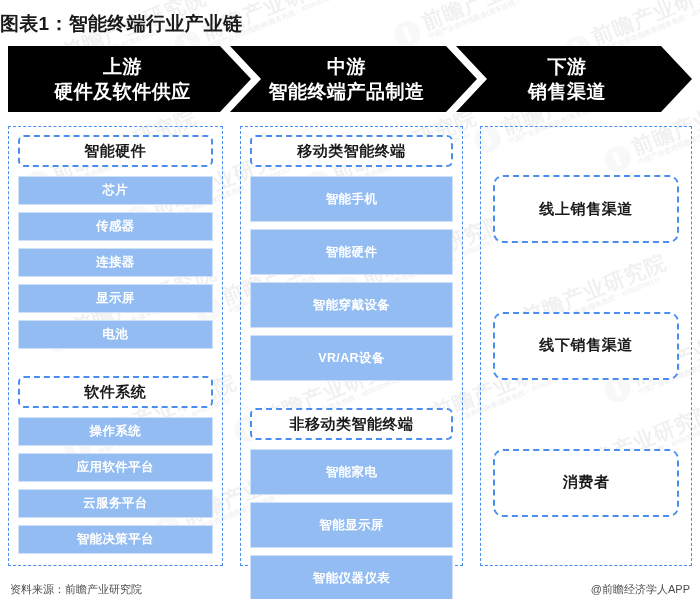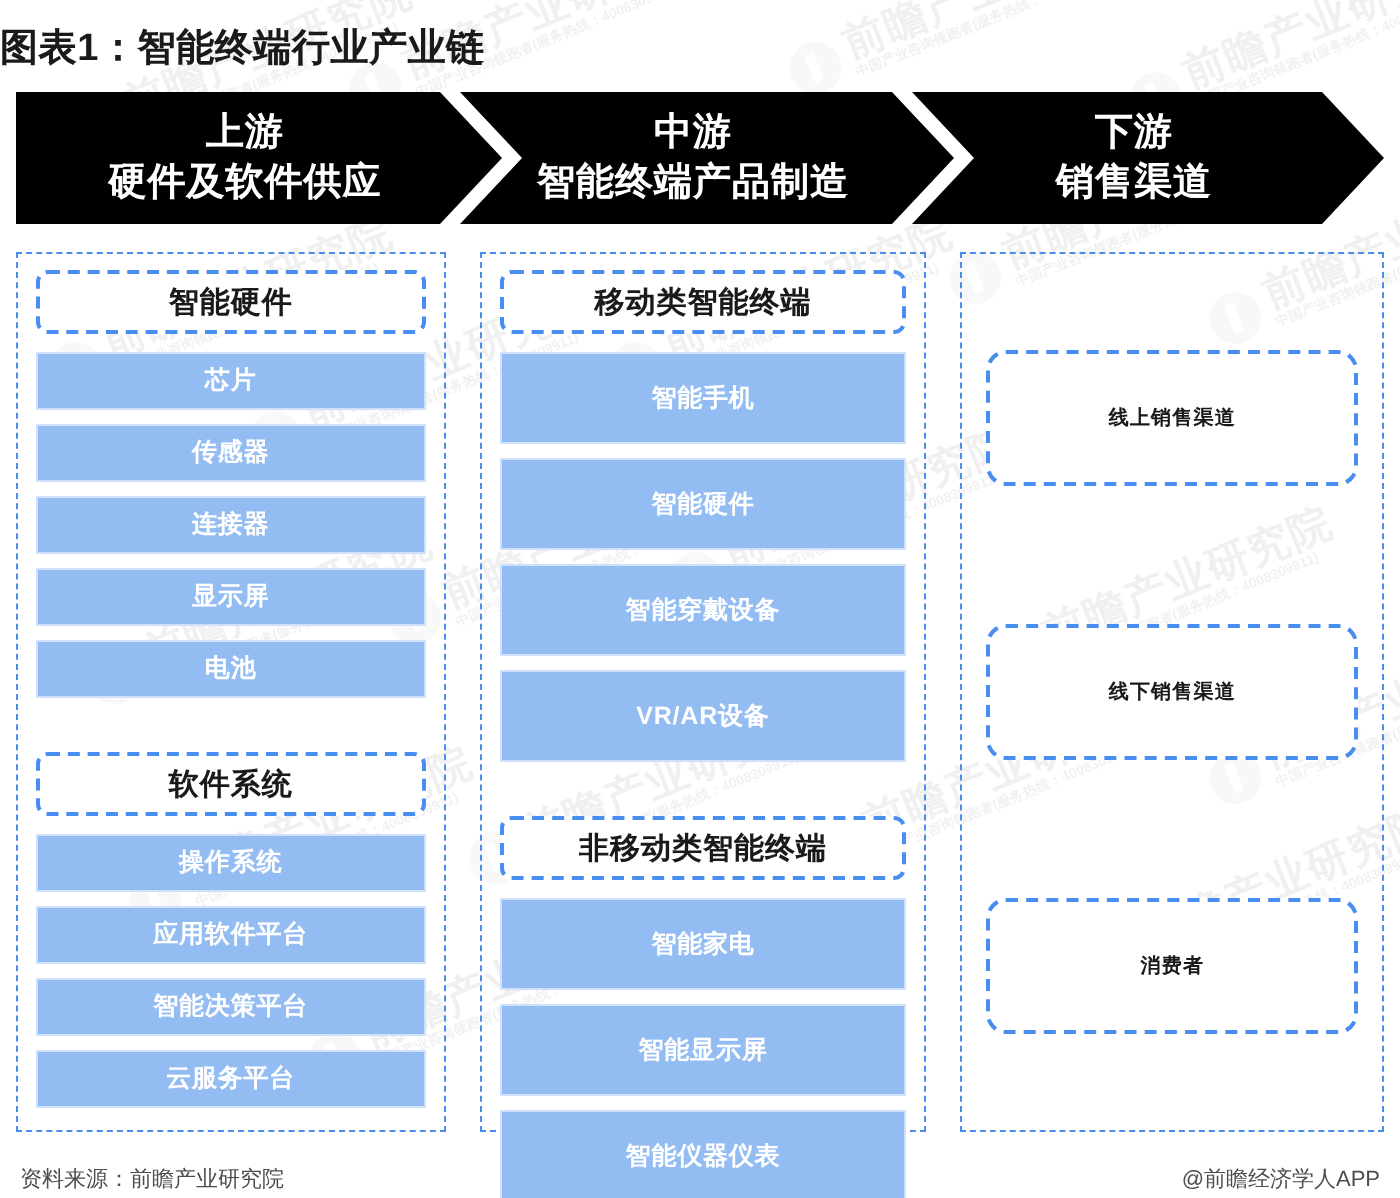--- a/index.html
+++ b/index.html
@@ -164,21 +164,21 @@
   .group + .group { margin-top: 20px; }
 
   .channel-box {
     border: 2px dashed #4a8df0;
     border-radius: 10px;
     box-sizing: border-box;
     height: 68px;
     display: flex;
     align-items: center;
     justify-content: center;
-    font-size: 10px;
+    font-size: 15px;
     font-weight: bold;
     color: #1a1a1a;
     background: #ffffff;
     letter-spacing: 0.6px;
   }
 
   
   #footer {
     position: absolute;
     left: 0; bottom: 2px;
@@ -357,22 +357,22 @@
       <div class="item">芯片</div>
       <div class="item">传感器</div>
       <div class="item">连接器</div>
       <div class="item">显示屏</div>
       <div class="item">电池</div>
     </div>
     <div class="group">
       <div class="group-header">软件系统</div>
       <div class="item">操作系统</div>
       <div class="item">应用软件平台</div>
+      <div class="item">云服务平台</div>
       <div class="item">智能决策平台</div>
-      <div class="item">云服务平台</div>
     </div>
   </div>
 
   <div class="column" id="column-midstream">
     <div class="group">
       <div class="group-header">移动类智能终端</div>
       <div class="item">智能手机</div>
       <div class="item">智能硬件</div>
       <div class="item">智能穿戴设备</div>
       <div class="item">VR/AR设备</div>

